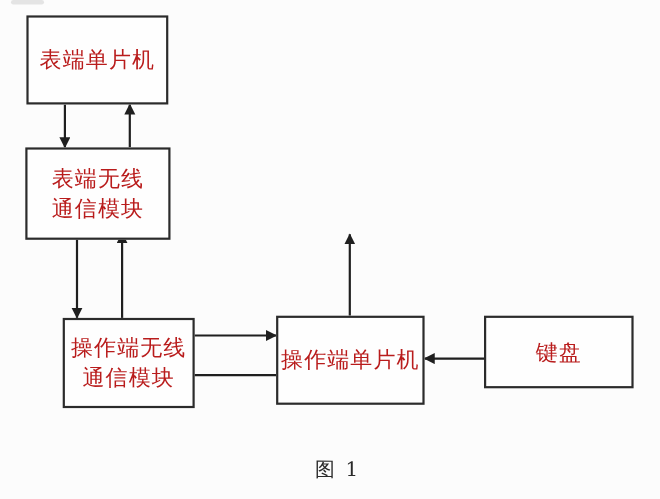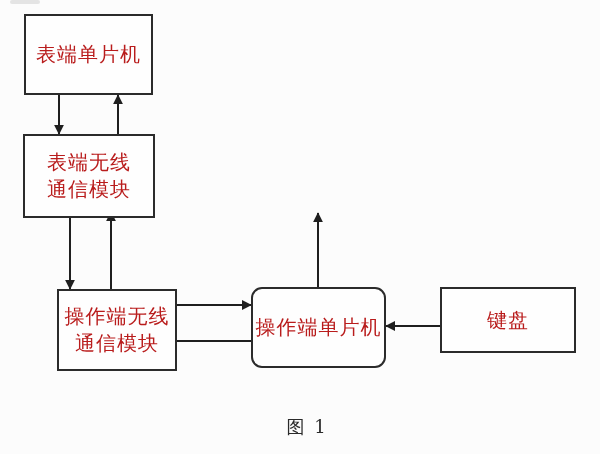--- a/index.html
+++ b/index.html
@@ -95,19 +95,19 @@
       <span class="node-line">表端单片机</span>
     </div>
     <div class="node" style="left: 23px; top: 134px; width: 132px; height: 84px;">
       <span class="node-line">表端无线</span>
       <span class="node-line">通信模块</span>
     </div>
     <div class="node" style="left: 21px; top: 289px; width: 120px; height: 82px; margin-left: 36px;">
       <span class="node-line">操作端无线</span>
       <span class="node-line">通信模块</span>
     </div>
-    <div class="node" style="left: 251px; top: 287px; width: 135px; height: 81px; border-radius: 11px;">
+    <div class="node" style="left: 251px; top: 287px; width: 135px; height: 81px;">
       <span class="node-line">操作端单片机</span>
     </div>
     <div class="node" style="left: 440px; top: 287px; width: 136px; height: 66px;">
       <span class="node-line">键盘</span>
     </div>
   </div>
 
 </body></html>

